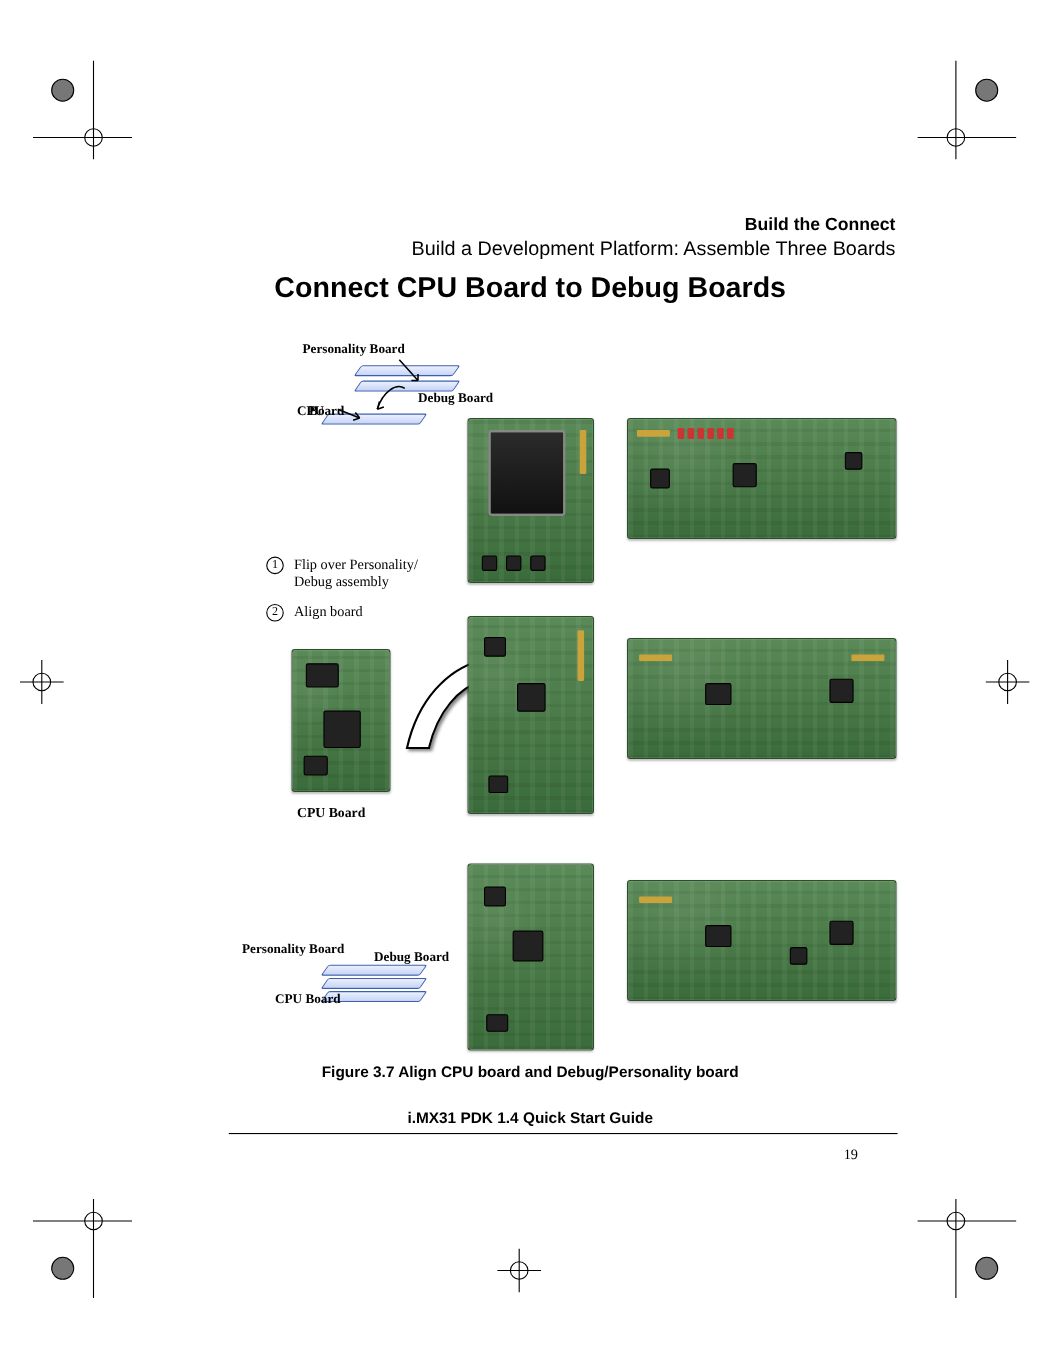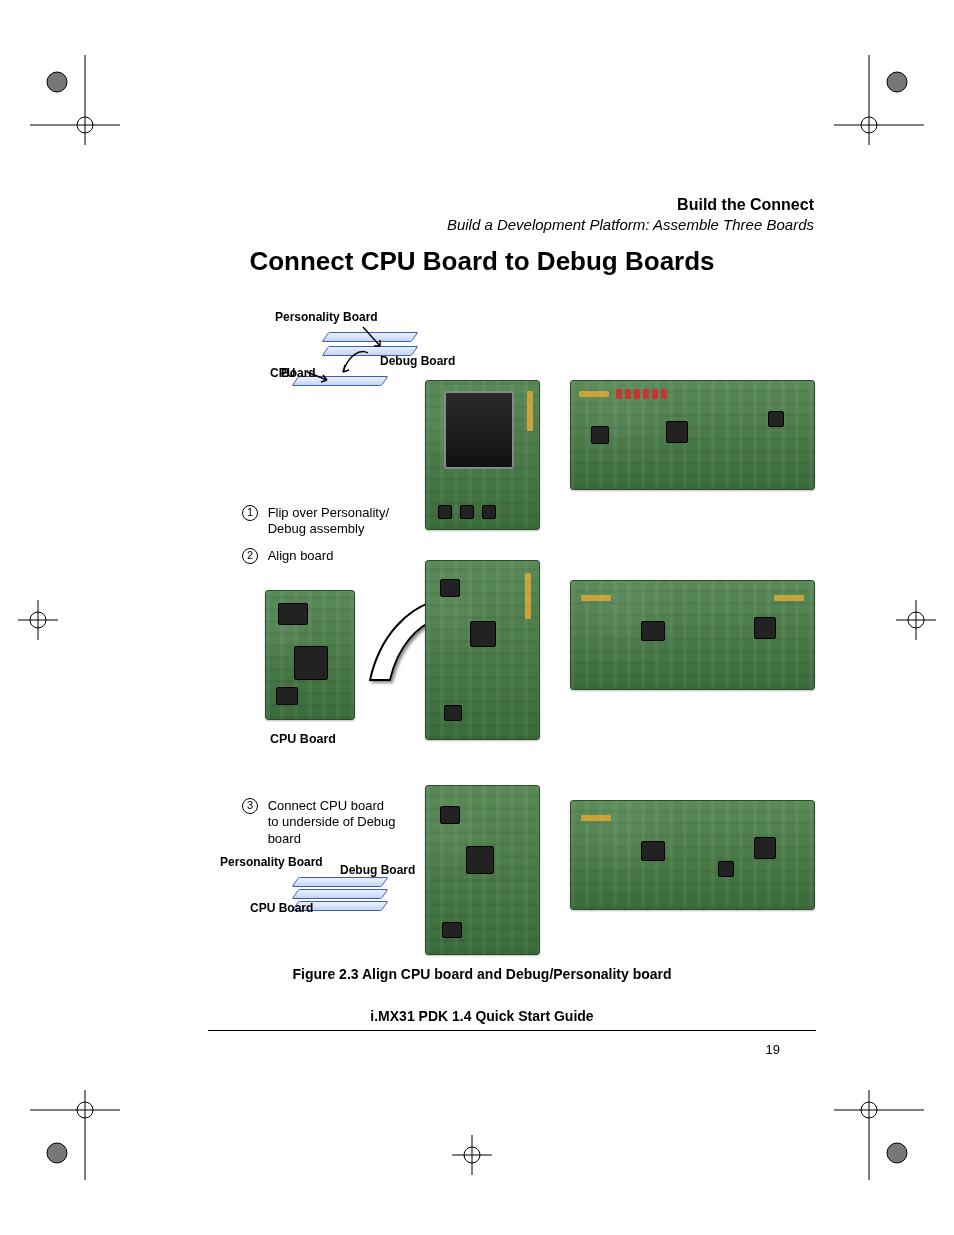--- a/index.html
+++ b/index.html
@@ -36,32 +36,32 @@
   .reg-br { right: 30px; bottom: 55px; }
   .reg-ml { left: 18px;  top: 600px; }
   .reg-mr { right: 18px; top: 600px; }
   .reg-bc { left: 452px; bottom: 60px; }
 
   
   .runhead {
     position: absolute; right: 140px; top: 196px; text-align: right;
   }
   .runhead .t { font-weight: 700; font-size: 16px; line-height: 1.1; }
-  .runhead .s { font-style: italic; font-size: 15px; margin-top: 2px; }
+  .runhead .s { font-size: 18px; margin-top: 2px; }
 
   
   .headline {
     position: absolute; left: 150px; right: 140px; top: 246px;
     text-align: center;
     font-weight: 700; font-size: 26px;
   }
 
   
   .fig {
-    position: absolute; left: 150px; right: 140px; top: 300px; height: 660px;
+    position: absolute; left: 150px; right: 140px; top: 300px; height: 660px; font-family: Liberation Serif, serif;
   }
   .fig .abs { position: absolute; }
 
   
   .schematic { width: 170px; height: 90px; }
   .deck {
     position: absolute; width: 90px; height: 10px;
     background: linear-gradient(#eaf0ff,#c8d4f4);
     border: 1.5px solid var(--board-blue-edge);
     transform: skewX(-35deg);
@@ -123,20 +123,21 @@
     position: absolute; left: 150px; right: 140px; top: 1008px;
     text-align: center; font-weight: 700; font-size: 14px;
   }
   .rule {
     position: absolute; left: 208px; right: 138px; top: 1030px;
     height: 1px; background: #000;
   }
   .pageno {
     position: absolute; right: 174px; top: 1042px;
     font-size: 13px;
+    font-family: Liberation Serif, serif;
   }
 
 </style>
 </head>
 <body>
 
 <div class="page">
 
   <div class="regmark reg-tl">
     <svg width="90" height="90" viewBox="0 0 90 90">
@@ -248,24 +249,20 @@
     </div>
 
     <div class="step" style="left:92px; top:205px; width:160px;">
       <span class="circ">1</span>
       <span class="txt" style="width:130px;">Flip over Personality/ Debug assembly</span>
     </div>
     <div class="step" style="left:92px; top:248px;">
       <span class="circ">2</span>
       <span class="txt">Align board</span>
     </div>
-    <div class="step" style="left:92px; top:498px; width:160px;">
-      <span class="circ">3</span>
-      <span class="txt" style="width:130px;">Connect CPU board to underside of Debug board</span>
-    </div>
 
     <span class="abs" style="left:120px; top:432px; font-weight:700; font-size:12.5px;">CPU Board</span>
 
     <div class="abs schematic" style="left:60px; top:555px;">
       <span class="lbl" style="left:10px;  top:0;">Personality Board</span>
       <span class="lbl" style="left:130px; top:8px;">Debug Board</span>
       <div class="deck" style="left:85px;  top:22px;"></div>
       <div class="deck" style="left:85px;  top:34px;"></div>
       <div class="deck" style="left:85px;  top:46px;"></div>
       <span class="lbl" style="left:40px; top:46px;">CPU Board</span>
@@ -327,18 +324,18 @@
     </div>
     <div class="board b7">
       <div class="chip" style="left:70px;  top:40px; width:24px; height:20px;"></div>
       <div class="chip" style="right:38px; top:36px; width:22px; height:22px;"></div>
       <div class="chip" style="right:80px; top:60px; width:16px; height:16px;"></div>
       <div class="pad" style="left:10px;  top:14px; width:30px; height:6px;"></div>
     </div>
 
   </div>
 
-  <div class="figcap">Figure 2.3   Align CPU board and Debug/Personality board</div>
+  <div class="figcap">Figure 3.7   Align CPU board and Debug/Personality board</div>
   <div class="guide">i.MX31 PDK 1.4 Quick Start Guide</div>
   <div class="rule"></div>
   <div class="pageno">19</div>
 
 </div>
 
 </body></html>

